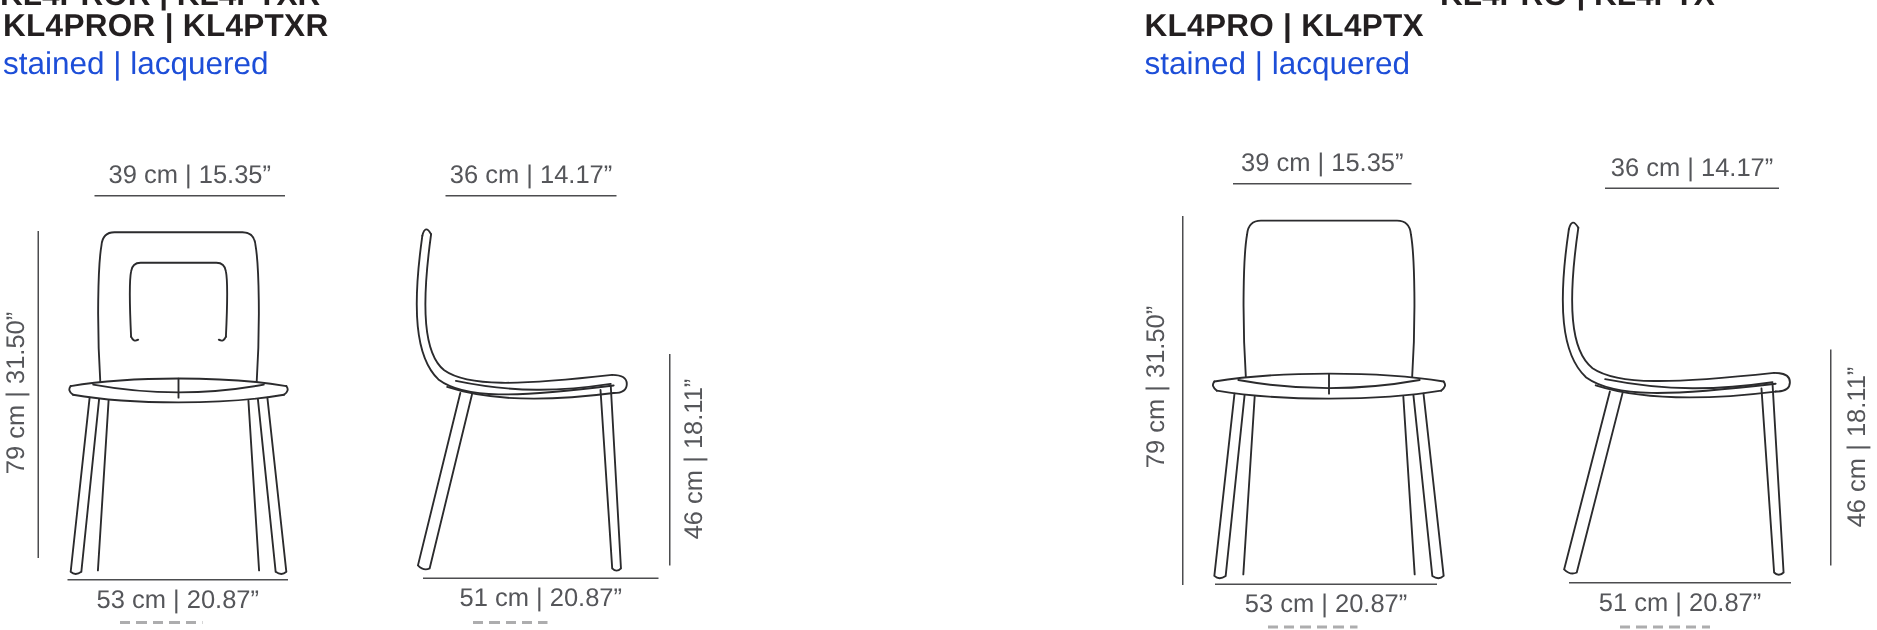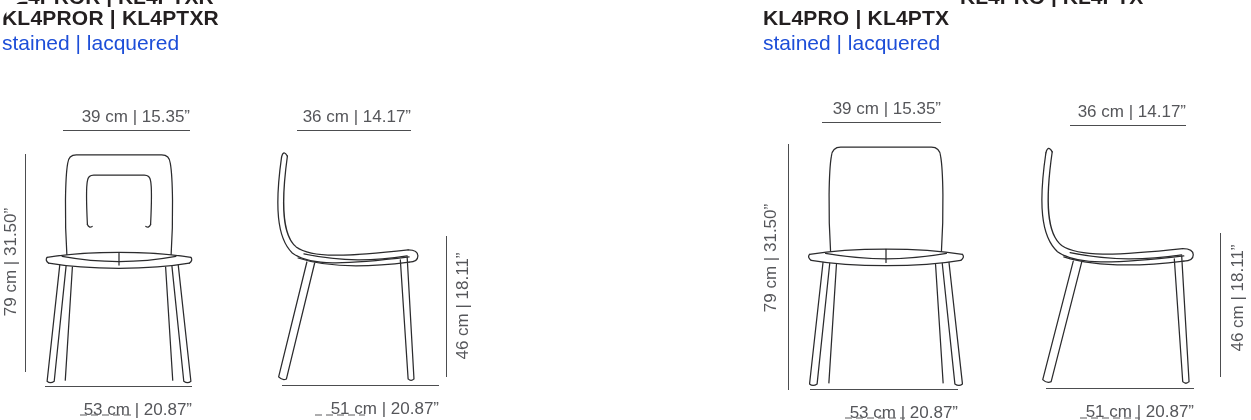--- a/index.html
+++ b/index.html
@@ -1,24 +1,24 @@
 <!DOCTYPE html>
 <html><head>
 <meta charset="utf-8">
 <style>
   html,body{margin:0;padding:0;background:#ffffff;}
   .stage{
     position:relative;width:1251px;height:420px;background:#fff;overflow:hidden;
-    font-family:"Liberation Sans",sans-serif;color:#231f20;border-radius:31px;
+    font-family:"Liberation Sans",sans-serif;color:#231f20;
   }
   .title{position:absolute;font-size:21px;font-weight:700;letter-spacing:.2px;color:#231f20;white-space:nowrap;}
   .subtitle{position:absolute;font-size:21px;font-weight:400;color:#1d4ed8;white-space:nowrap;}
-  .dimh{position:absolute;text-align:right;font-size:17px;color:#55565a;white-space:nowrap;}
+  .dimh{position:absolute;text-align:center;font-size:17px;color:#55565a;white-space:nowrap;}
   .dimh.under{border-bottom:1px solid #4c4d4f;padding-bottom:3px;}
-  .dimh.over{border-top:1px solid #4c4d4f;padding-top:13px;}
+  .dimh.over{border-top:1px solid #4c4d4f;padding-top:3px;}
   .vline{position:absolute;width:1px;background:#4c4d4f;}
   .vlabel{
     position:absolute;width:160px;height:20px;line-height:20px;text-align:center;
     transform:rotate(-90deg);font-size:17px;color:#55565a;white-space:nowrap;
   }
   .chair{position:absolute;}
   .chair path{fill:none;stroke:#2b2b2d;stroke-width:1.25;stroke-linecap:round;stroke-linejoin:round;vector-effect:non-scaling-stroke;}
   .crop-remnant{position:absolute;overflow:hidden;height:7px;}
   .crop-remnant span{display:block;font-size:21px;font-weight:700;color:#231f20;transform:translateY(-15px);white-space:nowrap;}
   .fragment{position:absolute;height:2px;background:repeating-linear-gradient(90deg,#6a6a6c 0 7px,transparent 7px 11px);opacity:.55;}

